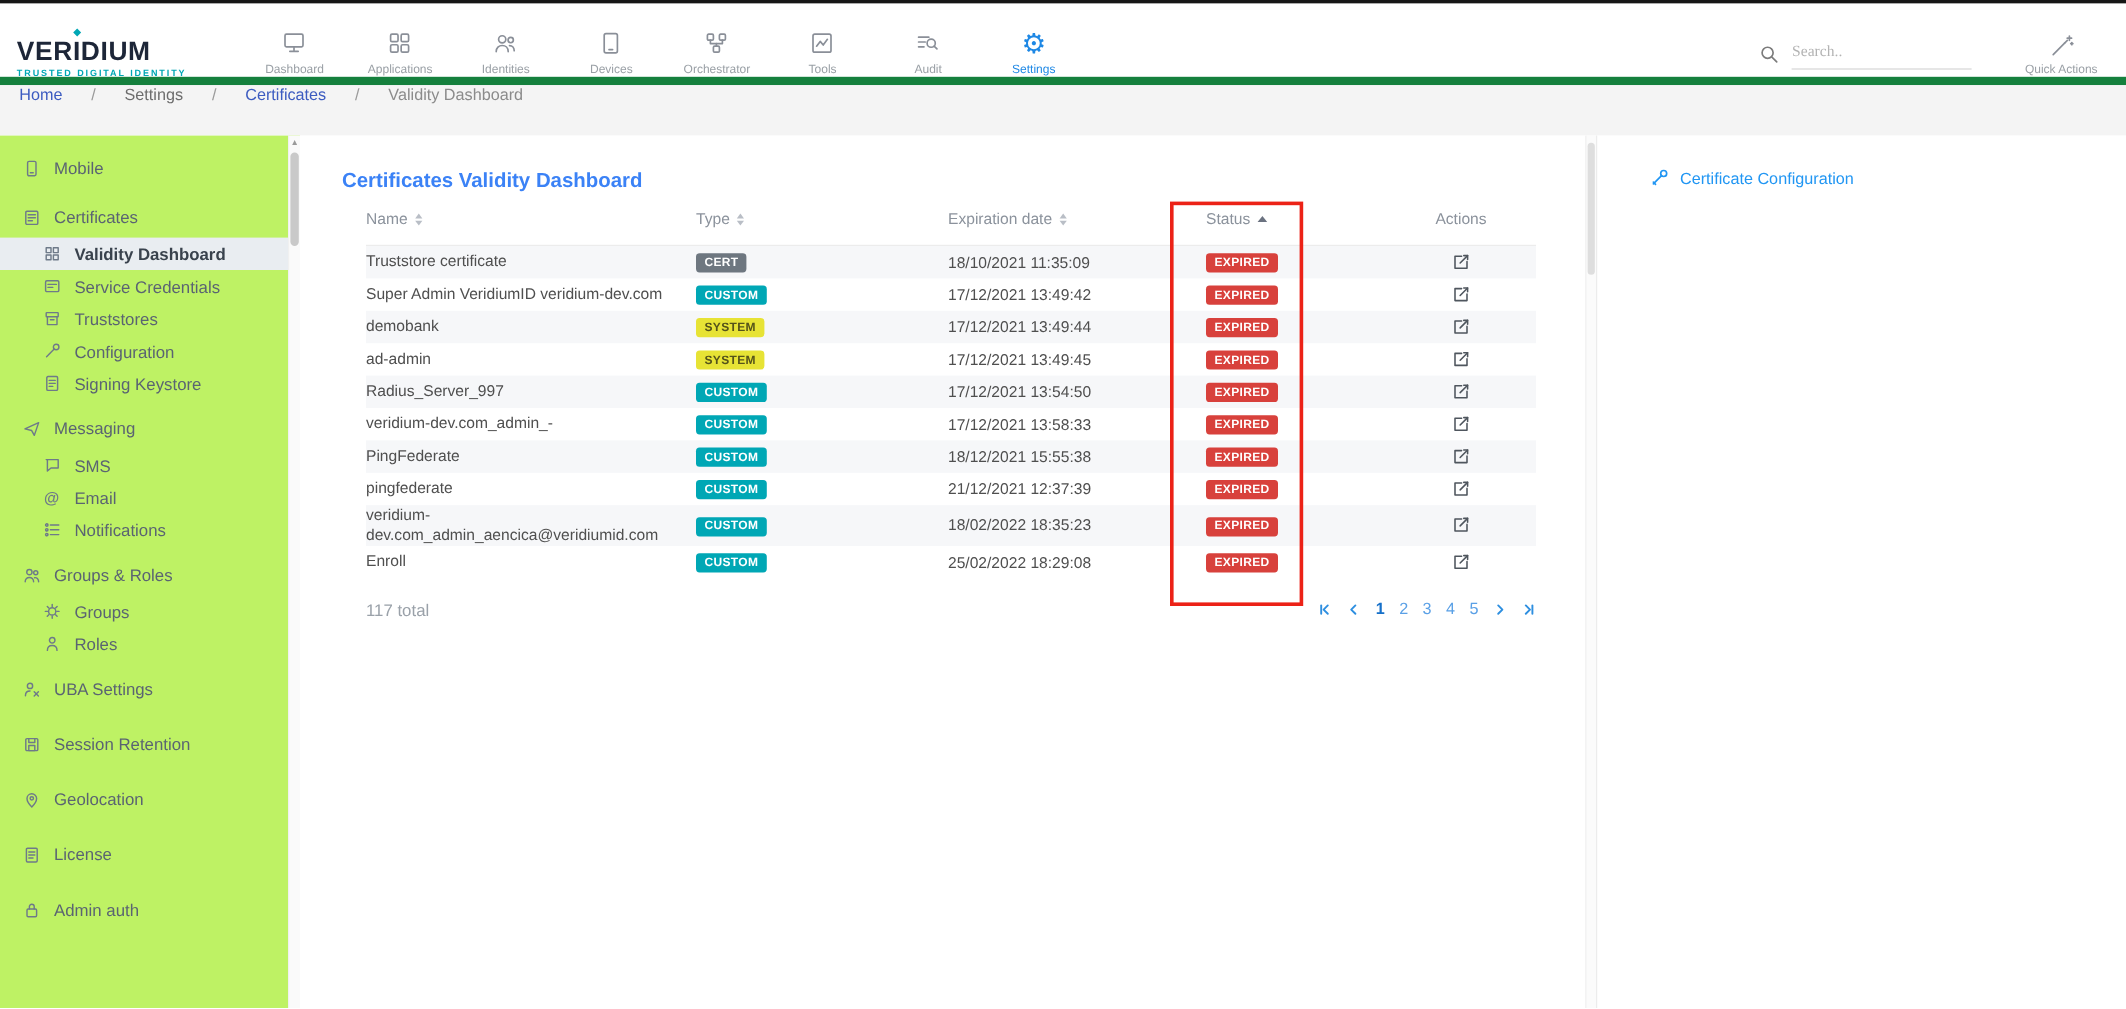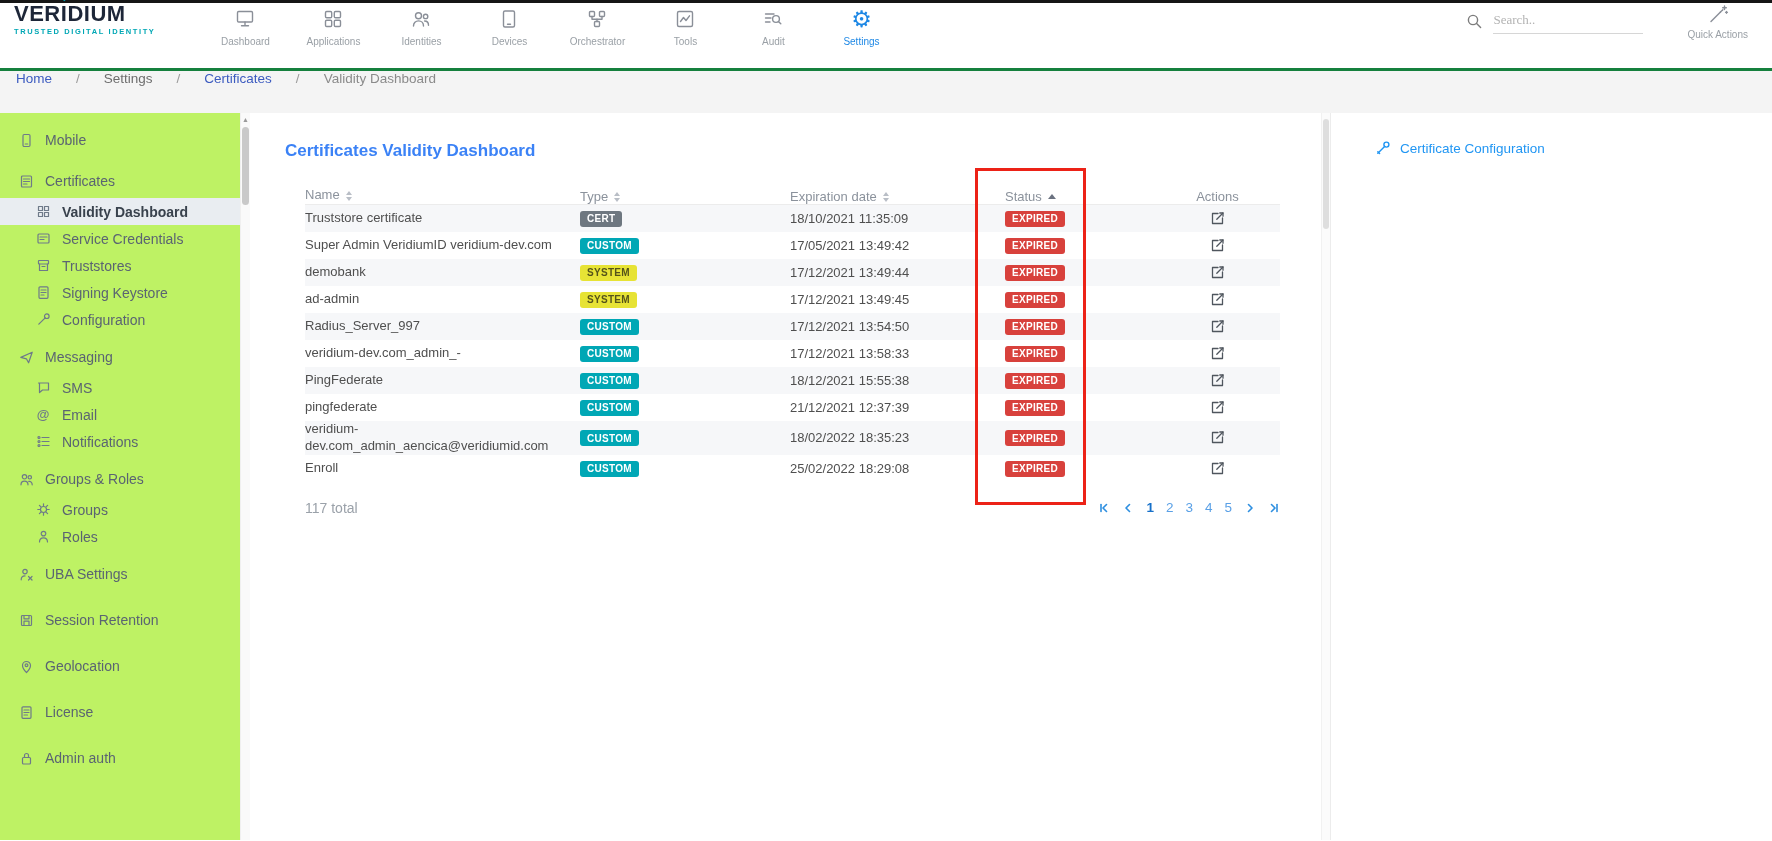--- a/index.html
+++ b/index.html
@@ -5,21 +5,21 @@
   * { box-sizing: border-box; margin: 0; padding: 0; }
   html,body { width:1772px; height:841px; overflow:hidden; }
   body { font-family:"Liberation Sans", sans-serif; background:#fff; position:relative; }
   svg { display:block; }
   .stroke { fill:none; stroke:#8a8f98; stroke-width:1.4; stroke-linecap:round; stroke-linejoin:round; }
 
   
   .top-edge { height:3px; background:#161616; }
 
   
-  .topnav { height:68px; display:flex; align-items:flex-start; padding:0 18px 0 14px; border-bottom:3px solid #15803d; background:#fff; }
+  .topnav { height:68px; display:flex; align-items:flex-end; padding:0 18px 0 14px; border-bottom:7px solid #15803d; background:#fff; }
   .logo { display:flex; flex-direction:column; line-height:1; cursor:pointer; }
   .logo-text { font-size:22px; font-weight:bold; color:#1d2638; letter-spacing:0.5px; }
   .logo-i { position:relative; }
   .logo-i::before { content:"◆"; position:absolute; top:-7px; left:0.5px; font-size:8px; color:#00a7b5; }
   .logo-tagline { font-size:7.5px; color:#00a7b5; letter-spacing:1.6px; margin-top:3px; font-weight:bold; }
 
   .nav-items { display:flex; margin-left:46px; }
   .nav-item { width:88px; display:flex; flex-direction:column; align-items:center; gap:5px; cursor:pointer; padding-top:4px; }
   .nav-item .nav-label { font-size:10px; color:#9aa0a6; }
   .nav-item .nicon { height:24px; display:flex; align-items:center; justify-content:center; }
@@ -60,21 +60,21 @@
   .side-scroll .arrow { font-size:7px; color:#9a9a9a; text-align:center; padding-top:3px; }
   .side-thumb { position:absolute; top:14px; left:1px; width:7px; height:78px; background:#c9c9c9; border-radius:4px; }
 
   
   .main { flex:1; position:relative; background:#fff; padding:28px 30px 0 35px; }
   .main-scroll { position:absolute; right:0; top:0; bottom:0; width:9px; background:#fbfbfb; border-left:1px solid #f1f1f1; }
   .main-thumb { position:absolute; top:6px; left:1px; width:6px; height:110px; background:#dedede; border-radius:3px; }
   .page-title { font-size:17px; font-weight:bold; color:#3b82f6; margin-bottom:14px; }
 
   .table { width:975px; margin-left:20px; }
-  .thead { display:flex; align-items:flex-end; height:30px; border-bottom:1px solid #ececec; color:#8b929c; font-size:13px; }
+  .thead { display:flex; align-items:flex-start; height:30px; border-bottom:1px solid #ececec; color:#8b929c; font-size:13px; }
   .tr { display:flex; align-items:center; min-height:27px; font-size:13px; color:#4f4f4f; }
   .tr:nth-child(odd) { background:#f6f7f9; }
   .col-name { width:275px; padding-right:14px; word-break:break-word; line-height:1.3; }
   .col-type { width:210px; }
   .col-date { width:215px; }
   .col-status { width:150px; }
   .col-actions { width:125px; display:flex; justify-content:center; }
   .th { display:flex; align-items:center; }
 
   .sort { display:inline-flex; flex-direction:column; margin-left:6px; gap:2px; }
@@ -320,39 +320,39 @@
               <line x1="6" y1="8.5" x2="9" y2="8.5"></line>
             </g>
           </svg>
         </span>
       <span>Truststores</span>
     </div>
     <div class="side-item lvl1">
       <span class="sicon">
           <svg viewBox="0 0 15 15">
             <g class="stroke">
+              <circle cx="10.8" cy="4.2" r="2.3"></circle>
+              <path d="M9.2 5.8L2.8 12.2"></path>
+            </g>
+          </svg>
+        </span>
+      <span>Configuration</span>
+    </div>
+    <div class="side-item lvl1">
+      <span class="sicon">
+          <svg viewBox="0 0 15 15">
+            <g class="stroke">
               <rect x="3" y="1.8" width="9" height="11.5" rx="1"></rect>
               <line x1="5" y1="5" x2="10" y2="5"></line>
               <line x1="5" y1="7.5" x2="10" y2="7.5"></line>
               <line x1="5" y1="10" x2="8" y2="10"></line>
             </g>
           </svg>
         </span>
       <span>Signing Keystore</span>
-    </div>
-    <div class="side-item lvl1">
-      <span class="sicon">
-          <svg viewBox="0 0 15 15">
-            <g class="stroke">
-              <circle cx="10.8" cy="4.2" r="2.3"></circle>
-              <path d="M9.2 5.8L2.8 12.2"></path>
-            </g>
-          </svg>
-        </span>
-      <span>Configuration</span>
     </div>
 
     <div class="side-item grp">
       <span class="sicon">
           <svg viewBox="0 0 15 15">
             <g class="stroke">
               <path d="M1.8 7.4L13.2 2.2 9.6 12.8 7.4 8.8 1.8 7.4z"></path>
             </g>
           </svg>
         </span>
@@ -555,21 +555,21 @@
                     <path d="M9.8 2H13v3.2"></path>
                   </g>
                 </svg>
               </span>
             </div>
         </div>
 
         <div class="tr">
           <div class="col-name">Super Admin VeridiumID veridium-dev.com</div>
           <div class="col-type"><span class="type-badge" data-kind="CUSTOM">CUSTOM</span></div>
-          <div class="col-date">17/05/2021 13:49:42</div>
+          <div class="col-date">17/12/2021 13:49:42</div>
           <div class="col-status"><span class="status-badge">EXPIRED</span></div>
           <div class="col-actions">
               <span class="action-btn">
                 <svg width="15" height="15" viewBox="0 0 15 15">
                   <g class="stroke">
                     <path d="M12.5 7v5.5H2.5V2.5H8"></path>
                     <path d="M6.8 8.2L13 2"></path>
                     <path d="M9.8 2H13v3.2"></path>
                   </g>
                 </svg>

